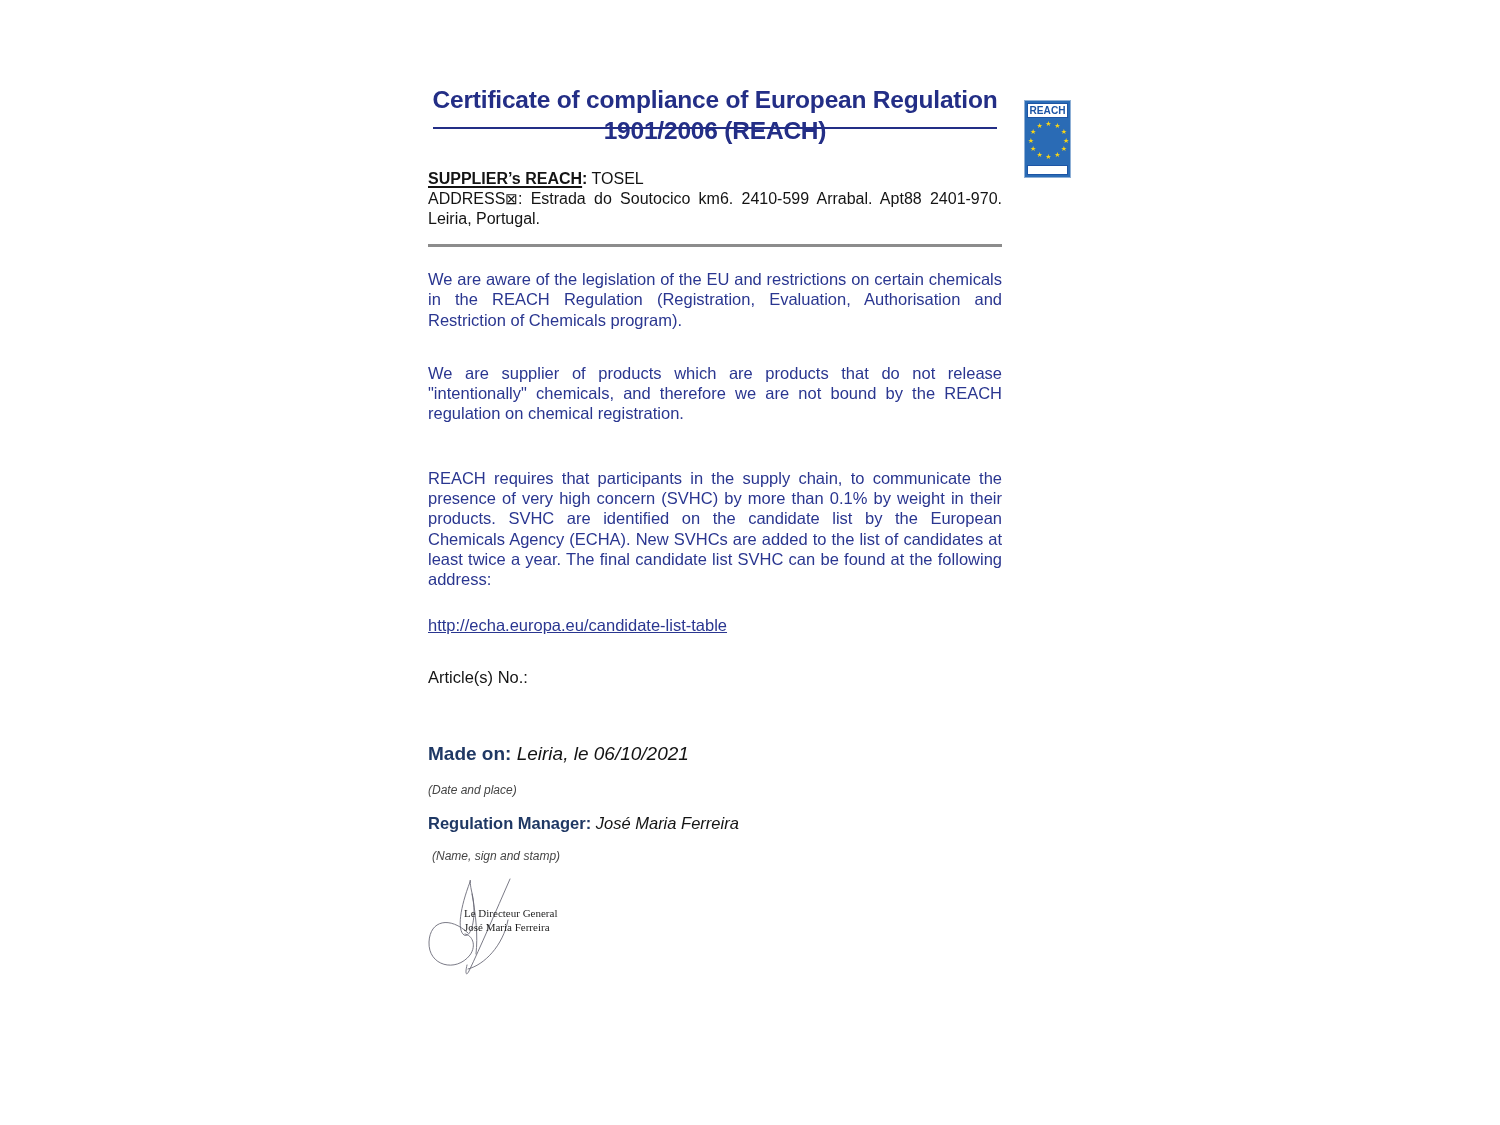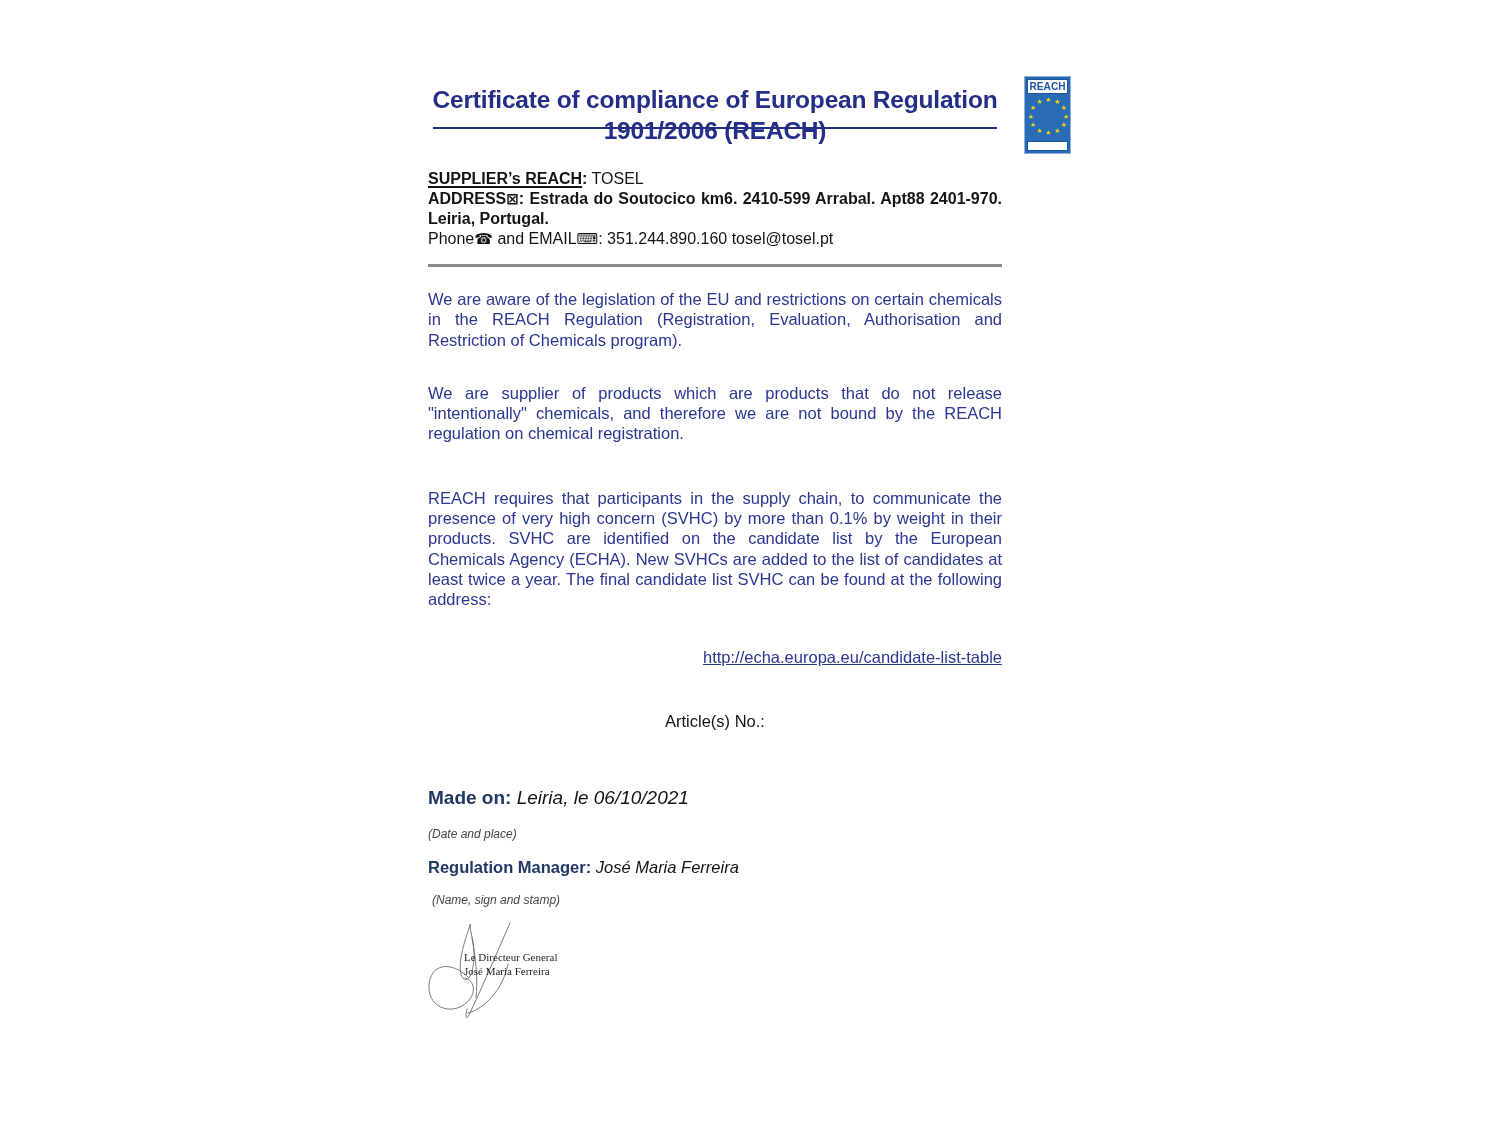--- a/index.html
+++ b/index.html
@@ -23,51 +23,51 @@
   }
   .content{position:absolute;left:428px;top:0;width:574px;}
 
   
   h1{margin:84px 0 0;text-align:center;color:var(--title-navy);
      font-size:24.5px;line-height:31px;font-weight:bold;letter-spacing:-0.2px;}
   h1 .t1{border-bottom:2.5px solid var(--title-navy);padding-bottom:14px;}
   h1 .t2{display:block;}
 
   
-  .logo{position:absolute;left:1024px;top:76px;width:47px;height:78px;
+  .logo{position:absolute;left:1024px;top:100px;width:47px;height:78px;
         background:var(--logo-blue);border:1px solid #8fb0d6;}
   .logo-band{position:absolute;left:2px;right:2px;background:#ffffff;
         border:1px solid var(--logo-text);color:var(--logo-text);
         font-weight:bold;text-align:center;overflow:hidden;}
   .logo-band.top{top:2px;height:15px;font-size:11px;line-height:13px;}
   .logo-band.top span{display:inline-block;transform:scaleX(0.92);transform-origin:center;}
   .logo-band.bottom{bottom:2px;height:10px;}
   .logo-stars{position:absolute;left:2px;top:18px;width:43px;height:41px;color:var(--star);}
   .star{position:absolute;font-size:7px;line-height:1;transform:translate(-50%,-50%);}
 
   
   .supplier{margin-top:23px;color:var(--ink);font-size:16px;line-height:20px;}
   .supplier p{margin:0;}
-  .just{text-align:justify;font-weight:bold;}
+  .just{text-align:justify;}
   .b{font-weight:bold;}
   .u{text-decoration:underline;text-decoration-thickness:1.5px;text-underline-offset:2px;}
   .glyph{font-family:"DejaVu Sans", sans-serif;font-size:15px;}
 
   .divider{margin:15px 0 0;border:none;border-top:3px solid var(--divider);}
 
   
   .para{color:var(--body-navy);font-size:16.5px;line-height:20.3px;
         text-align:justify;margin:0;}
   .p1{margin-top:22px;}
   .p2{margin-top:33px;}
   .p3{margin-top:44px;}
   .p4{margin-top:37px;}
-  .link-line{margin:38px 0 0;text-align:right;}
+  .link-line{margin:26px 0 0;text-align:left;}
   .link-line a{color:var(--body-navy);text-decoration:underline;font-size:16.5px;cursor:pointer;}
-  .articles{margin-top:44px;color:var(--ink);font-size:16.5px;line-height:20px;text-align:center;}
+  .articles{margin-top:32px;color:var(--ink);font-size:16.5px;line-height:20px;}
 
   
   .made-on{margin-top:57px;font-size:19px;line-height:20px;}
   .manager{margin-top:16px;font-size:16.5px;line-height:20px;}
   .label{color:var(--label-navy);font-weight:bold;}
   .value{color:var(--ink);font-style:italic;}
   .caption{margin:1px 0 0;font-size:12px;font-style:italic;color:#454545;line-height:14px;}
   .c2{margin-top:3px;margin-left:4px;}
 
   .signature{position:relative;margin-top:13px;height:120px;}
@@ -106,21 +106,20 @@
   <div class="content">
 
     <h1>
       <span class="t1">Certificate of compliance of European Regulation</span>
       <span class="t2">1901/2006 (REACH)</span>
     </h1>
 
     <div class="supplier">
       <p><span class="b u">SUPPLIER’s REACH</span><span class="b">:</span><span> TOSEL</span></p>
       <p class="just"><span>ADDRESS</span><span class="glyph">⊠</span><span>: Estrada do Soutocico km6. 2410-599 Arrabal. Apt88 2401-970. Leiria, Portugal.</span></p>
-      <p><span>Phone</span><span class="glyph">☎</span><span> and EMAIL</span><span class="glyph">⌨</span><span>: 351.244.890.160 tosel@tosel.pt</span></p>
     </div>
 
     <hr class="divider">
 
     <p class="para p1">We are aware of the legislation of the EU and restrictions on certain chemicals in the REACH Regulation (Registration, Evaluation, Authorisation and Restriction of Chemicals program).</p>
     <p class="para p2">We are supplier of products which are products that do not release "intentionally" chemicals, and therefore we are not bound by the REACH regulation on chemical registration.</p>
     <p class="para p3">REACH requires that participants in the supply chain, to communicate the presence of very high concern (SVHC) by more than 0.1% by weight in their products. SVHC are identified on the candidate list by the European Chemicals Agency (ECHA). New SVHCs are added to the list of candidates at least twice a year. The final candidate list SVHC can be found at the following address:</p>
 
     <p class="link-line"><a>http://echa.europa.eu/candidate-list-table</a></p>
 

